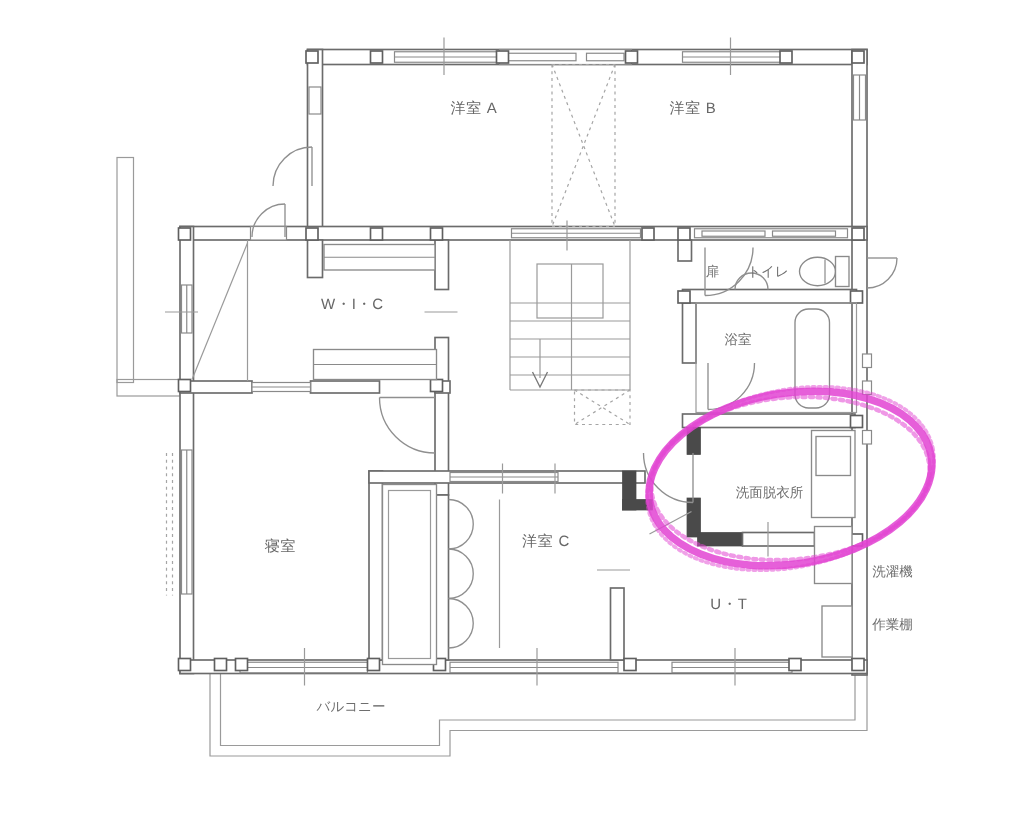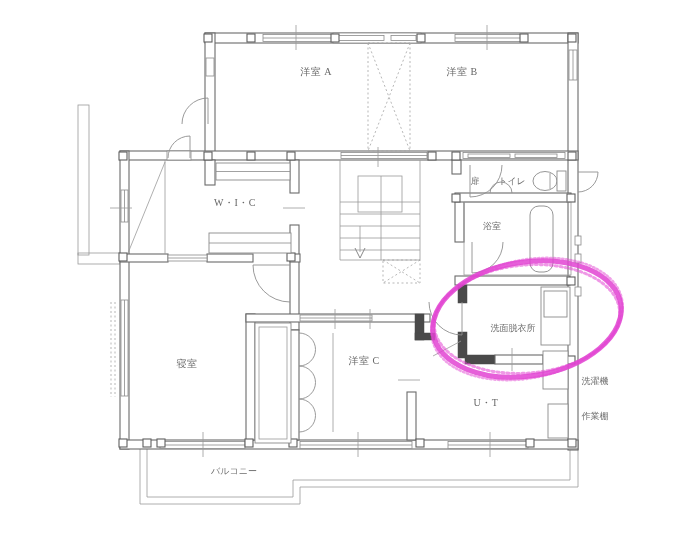--- a/index.html
+++ b/index.html
@@ -1,17 +1,17 @@
 <!DOCTYPE html>
 <html><head>
 <meta charset="utf-8">
 <style>
   html,body{margin:0;padding:0;background:#fff;}
   .canvas{position:relative;width:680px;height:544px;background:#ffffff;overflow:hidden;
-          font-family:Liberation Serif, serif;}
+          font-family:Liberation Sans, sans-serif;}
   svg{display:block;}
   .wall{fill:#ffffff;stroke:#6b6b6b;stroke-width:1.1;}
   .wallf{fill:#4a4a4a;stroke:#4a4a4a;stroke-width:0.5;}
   .thin{fill:none;stroke:#9a9a9a;stroke-width:0.8;}
   .fix{fill:#ffffff;stroke:#8a8a8a;stroke-width:0.9;}
   .arc{fill:none;stroke:#8f8f8f;stroke-width:0.9;}
   .glz{fill:#ffffff;stroke:#8a8a8a;stroke-width:0.8;}
   .gln{stroke:#8a8a8a;stroke-width:0.8;}
   .post{fill:#ffffff;stroke:#5f5f5f;stroke-width:1.1;}
   .tick{stroke:#9a9a9a;stroke-width:0.8;}

